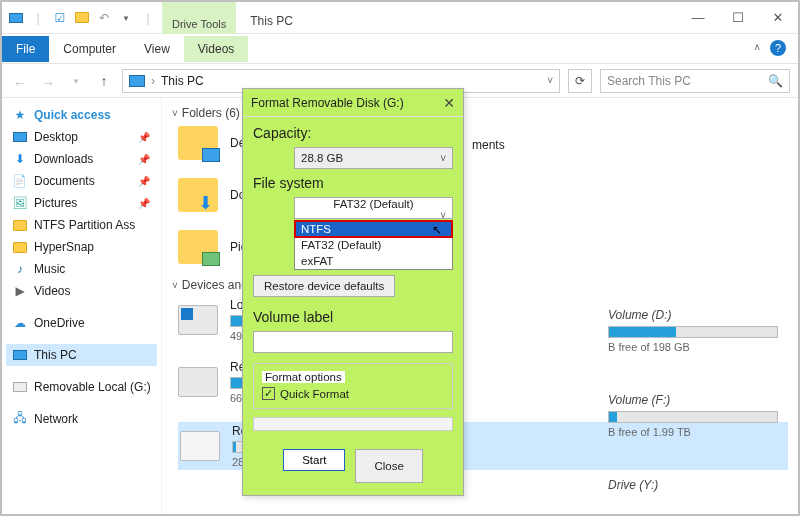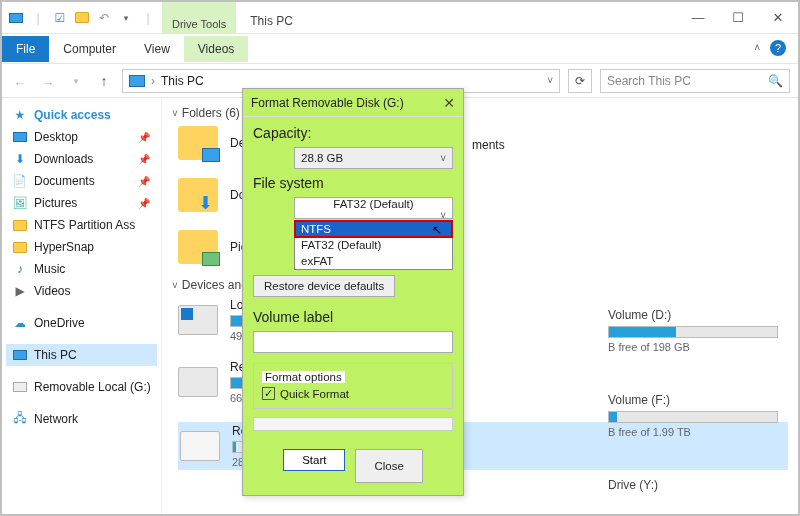--- a/index.html
+++ b/index.html
@@ -68,21 +68,21 @@
   .drive-ic { width:40px; height:30px; background:#e9e9e9; border:1px solid #bbb; border-radius:2px; position:relative; }
   .drive-ic .win { position:absolute; left:2px; top:2px; width:12px; height:12px; background:#1979ca; }
   .drive-ic.removable { background:#f5f5f5; }
   .drive-meta { display:flex; flex-direction:column; gap:3px; }
   .drive-meta .sub { color:#666; font-size:11px; }
   .bar { width:110px; height:12px; border:1px solid #bbb; background:#e6e6e6; }
   .bar .fill { height:100%; background:#26a0da; }
 
   
   .right-ghosts { position:absolute; right:20px; top:18px; display:flex; flex-direction:column; gap:60px; width:170px; color:#444; }
-  .ghost-drive .gtitle { font-size:12px; margin-bottom:4px; white-space:nowrap; }
+  .ghost-drive .gtitle { font-size:12px; margin-bottom:4px; white-space:nowrap;font-style:italic; }
   .ghost-drive .bar { width:170px; }
 
   
   .dialog { position:absolute; left:240px; top:86px; width:222px; height:408px; border:1px solid #a8a8a8; background:#bef264; box-shadow:2px 2px 6px rgba(0,0,0,0.15); z-index:10; display:flex; flex-direction:column; }
   .dlg-title { height:28px; display:flex; align-items:center; padding:0 8px; border-bottom:1px solid #ddd; font-size:12px; }
   .dlg-title .x { margin-left:auto; font-size:14px; color:#444; }
   .dlg-body { padding:8px 10px; display:flex; flex-direction:column; gap:6px; flex:1; }
   .dlg-label { font-size:14px; }
   .dlg-select { height:22px; border:1px solid #aaa; background:#eee; display:flex; align-items:center; padding:0 6px; font-size:11.5px; position:relative;margin-left:41px; }
   .dlg-select .dd { margin-left:auto; font-size:10px; color:#555; }

